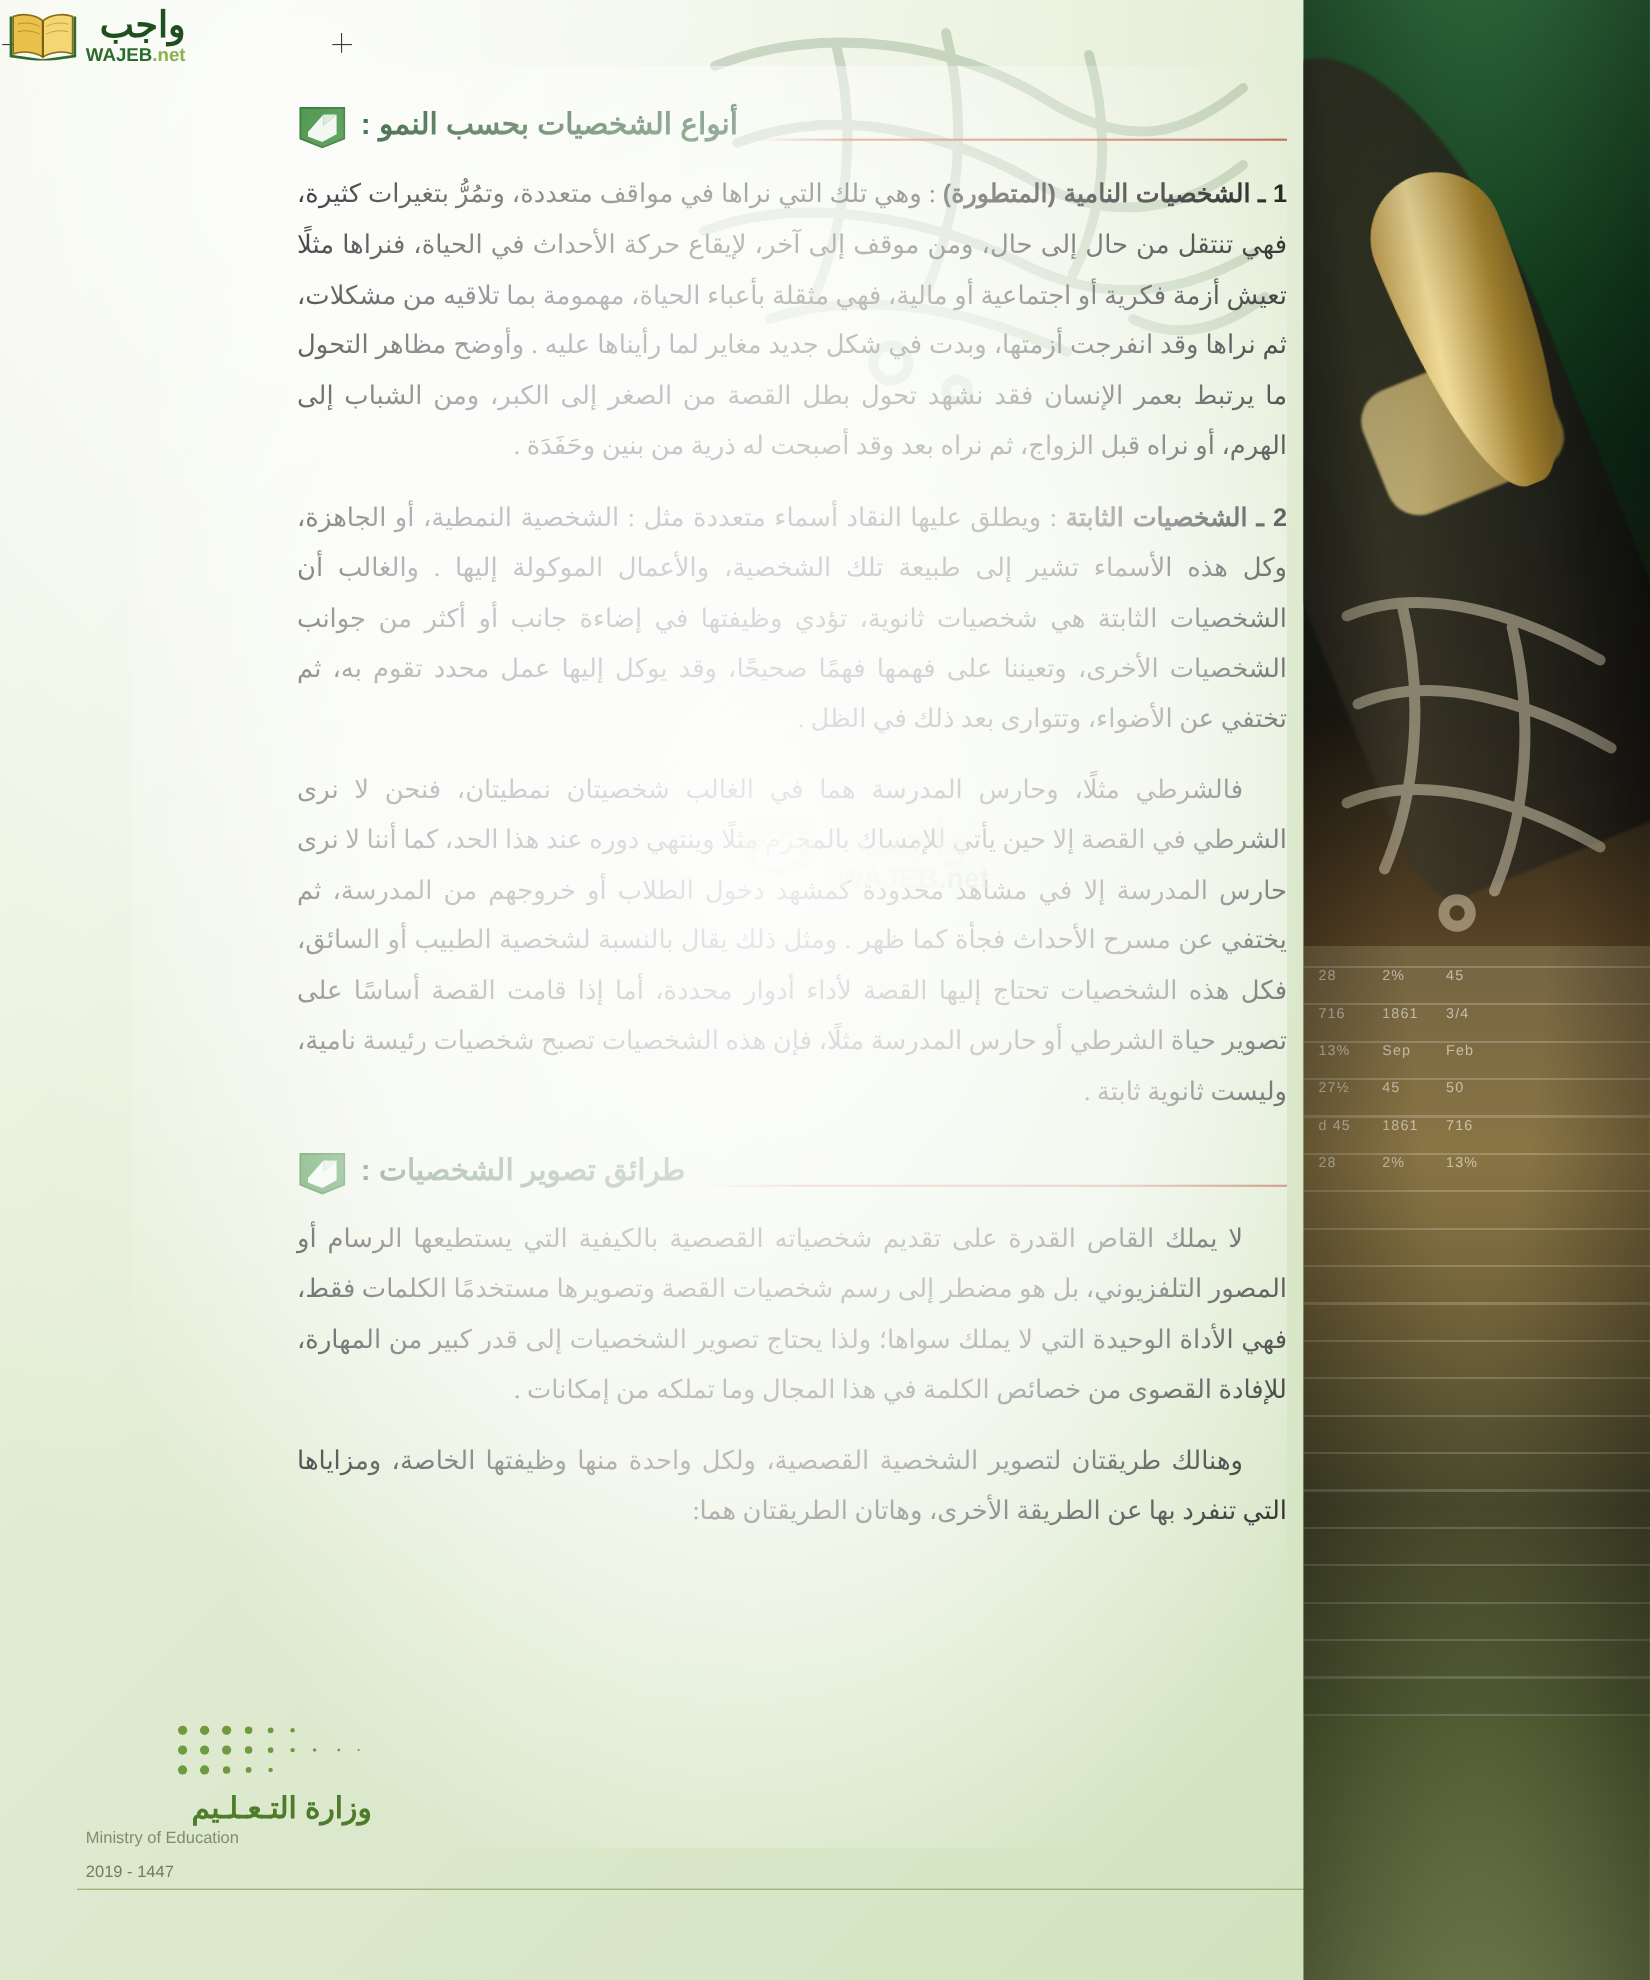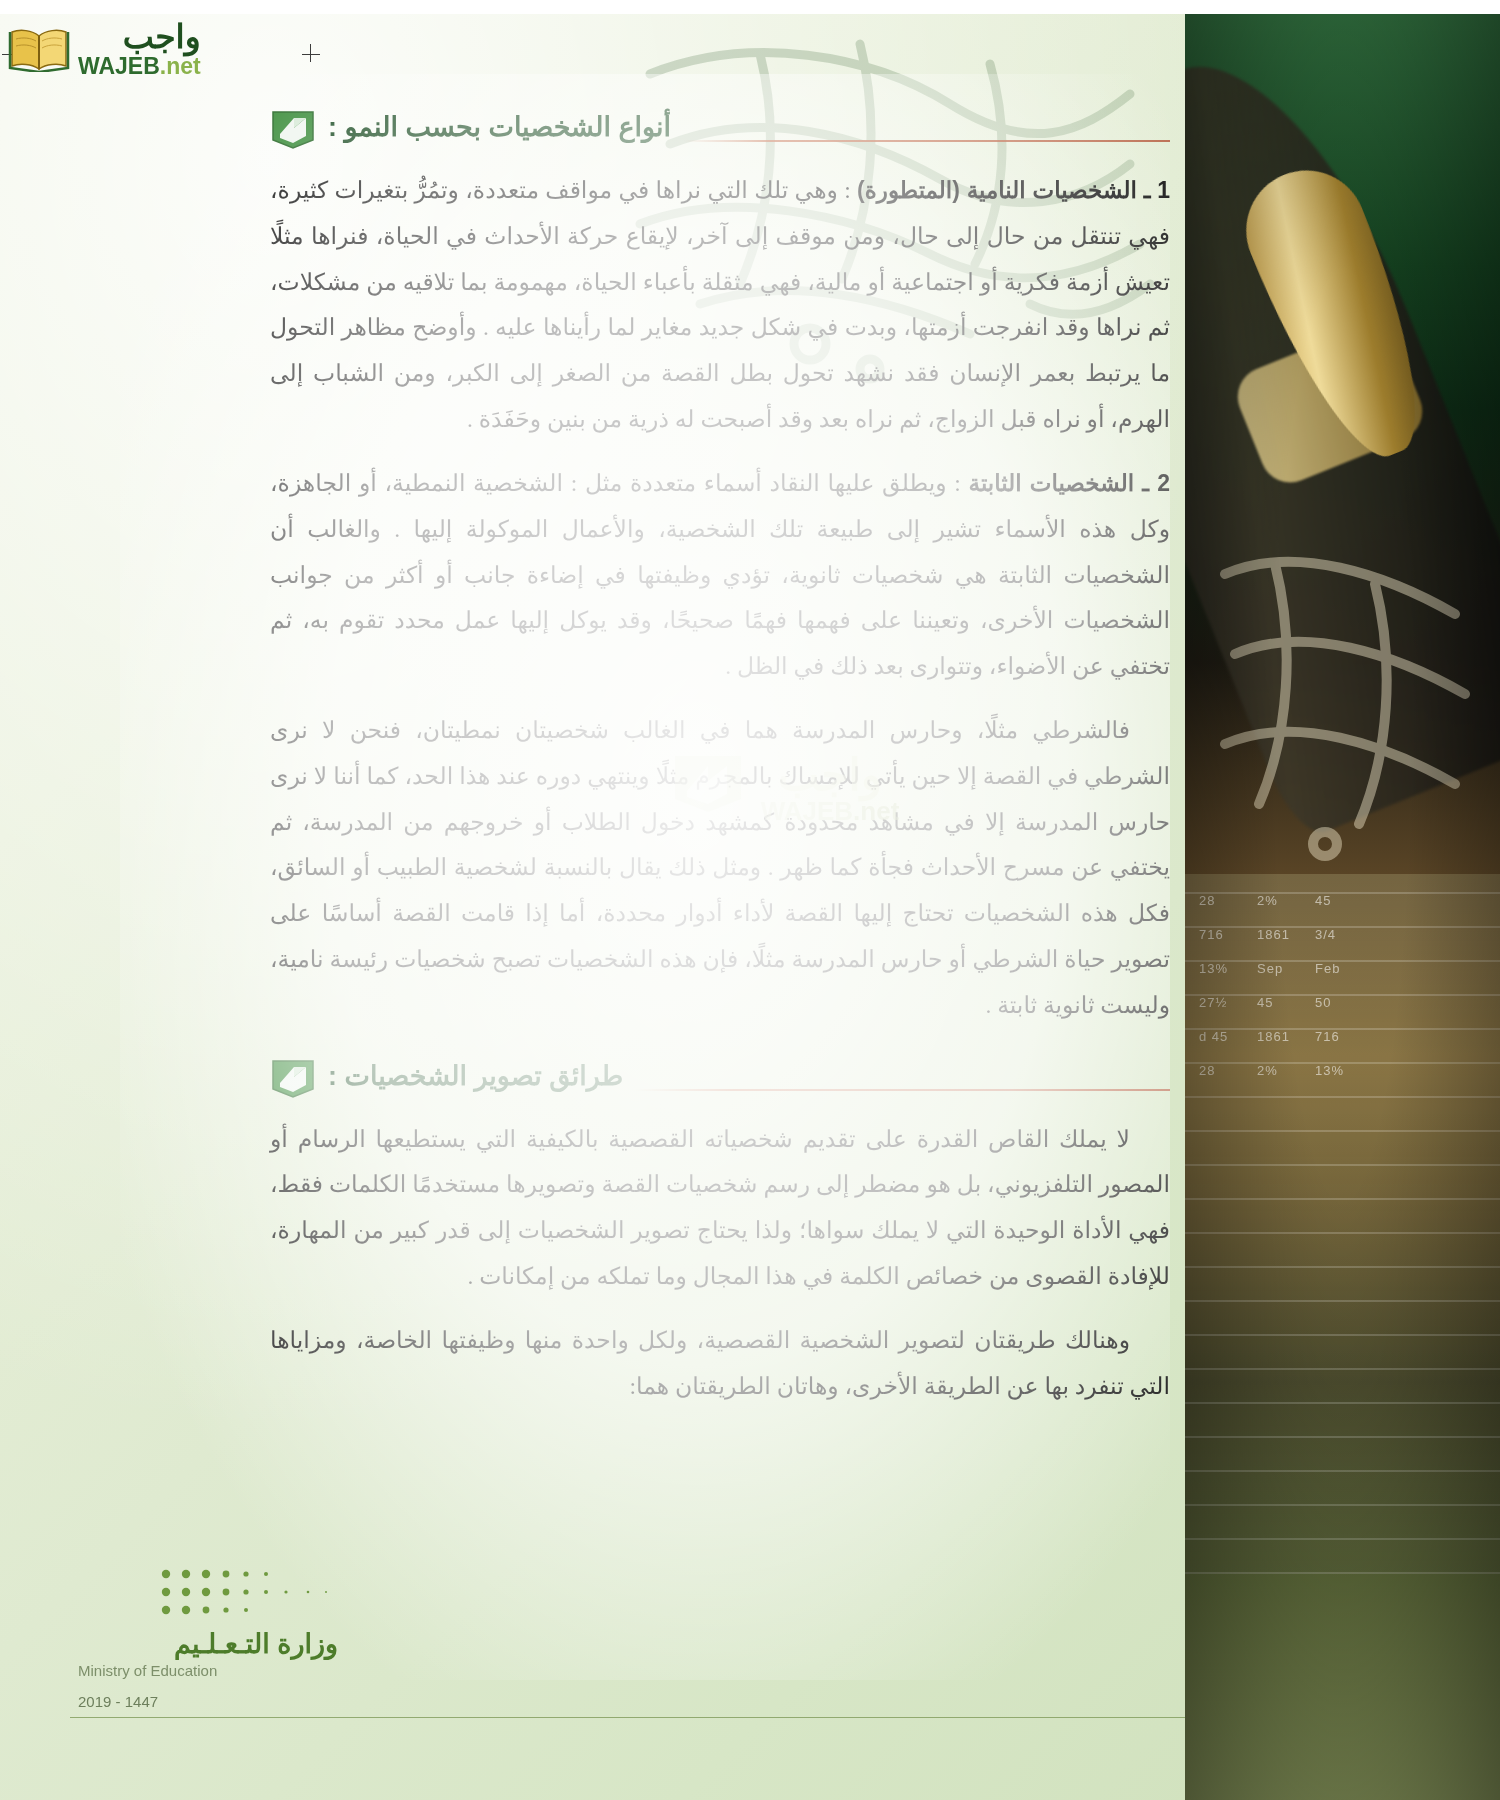--- a/index.html
+++ b/index.html
@@ -13,21 +13,20 @@
     position: relative;
   }
 
   
   #page {
     position: absolute;
     inset: 0;
     background:
       radial-gradient(ellipse at 18% 8%, rgba(255,255,255,0.85) 0%, rgba(255,255,255,0) 55%),
       linear-gradient(135deg, #eef3e2 0%, #e7efd8 25%, #dfead0 50%, #d7e6c6 75%, #cfe0bb 100%);
-    margin-top: 14px;
   }
 
   
   #page::after {
     content: "";
     position: absolute;
     left: 120px; top: 60px; right: 330px; bottom: 120px;
     background: radial-gradient(ellipse at 55% 45%, rgba(255,255,255,0.92) 0%, rgba(255,255,255,0.70) 45%, rgba(255,255,255,0.0) 80%);
     pointer-events: none;
   }
@@ -133,21 +132,21 @@
   #wajeb-logo .ar {
     font-family: "Liberation Sans", sans-serif;
     font-weight: bold;
     font-size: 33px;
     color: #1f4f1f;
     letter-spacing: -1px;
   }
   #wajeb-logo .en {
     font-family: "Liberation Sans", sans-serif;
     font-weight: bold;
-    font-size: 23px;
+    font-size: 17px;
     color: #2e6b2e;
     margin-top: 2px;
   }
   #wajeb-logo .en .net { color: #8ab24a; font-weight: bold; }
   #wajeb-logo .book { width: 62px; height: 46px; }
 
   
   #content {
     position: absolute;
     top: 96px;

